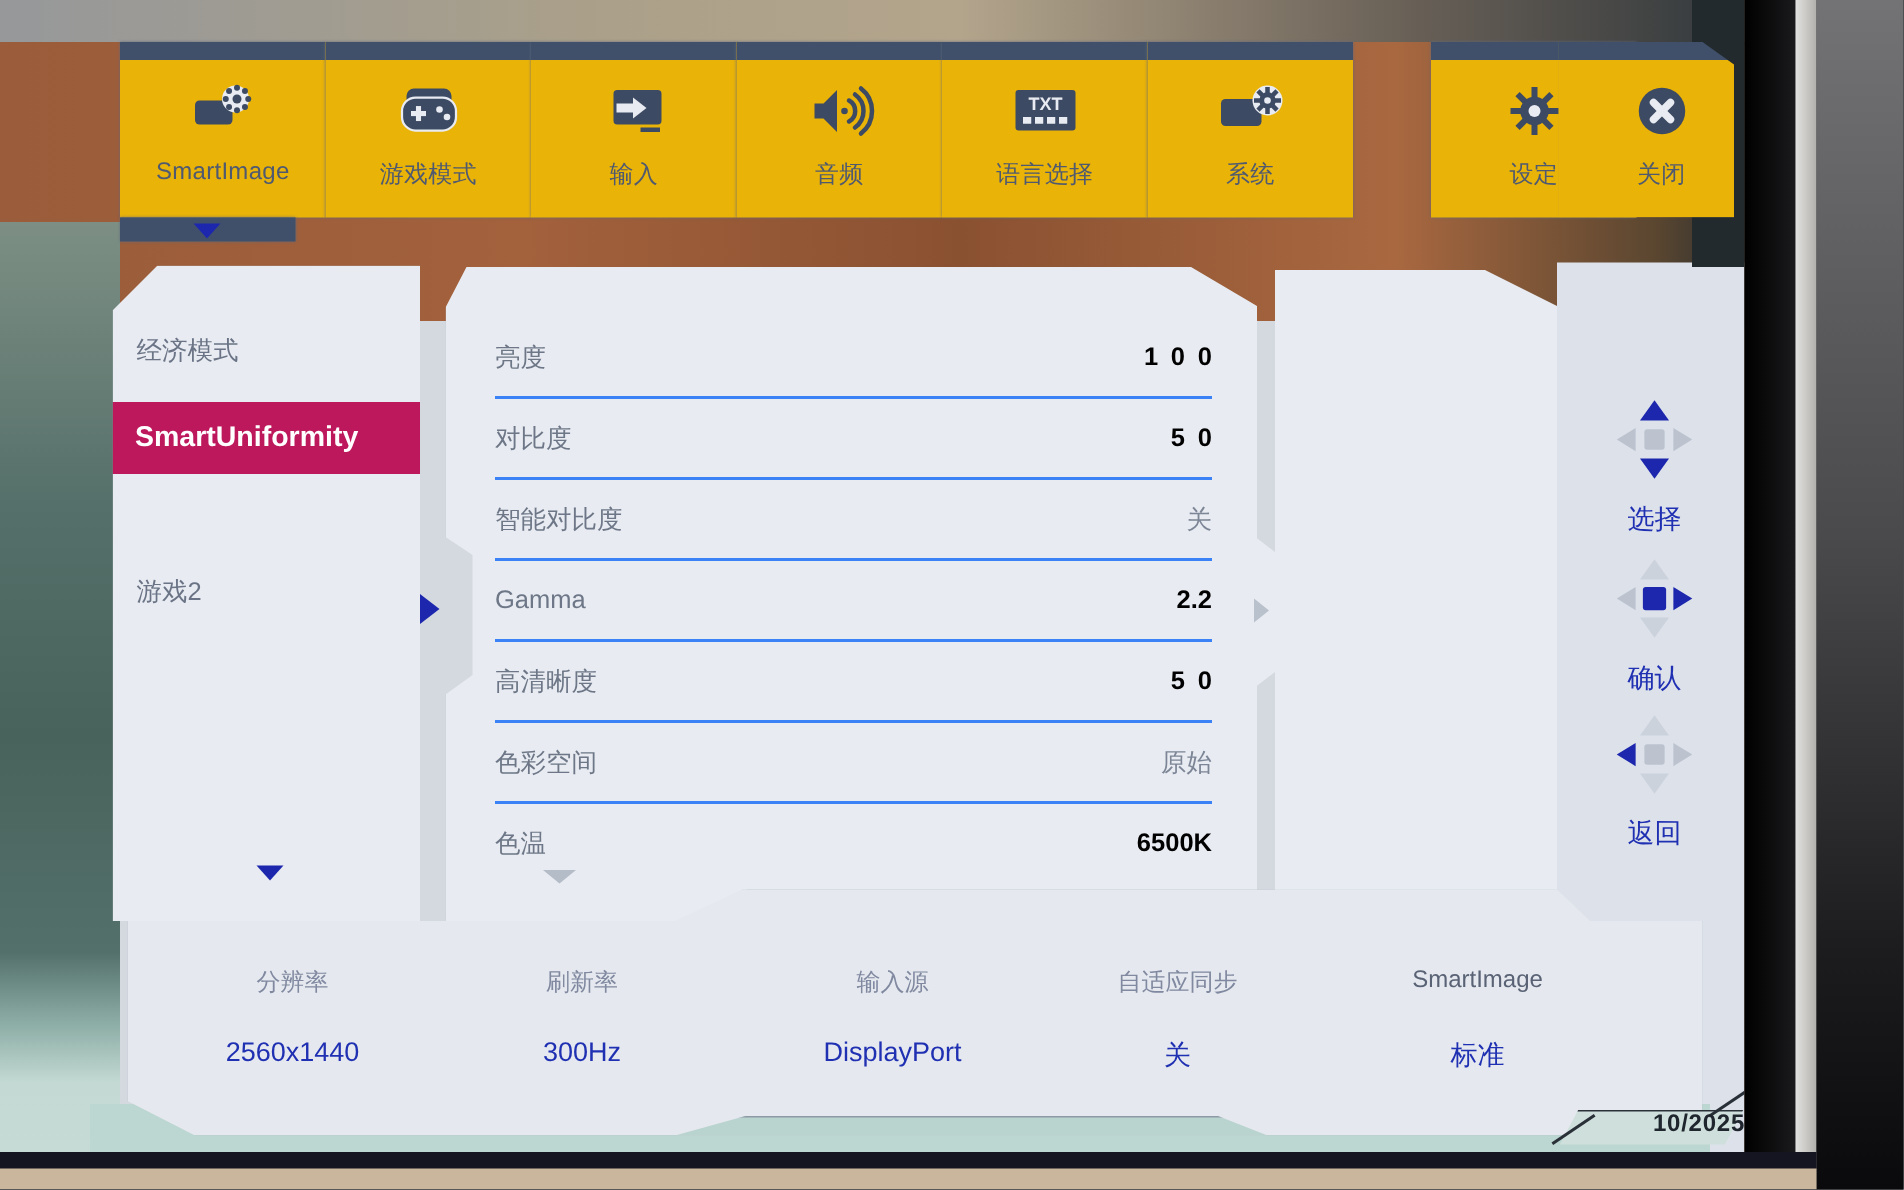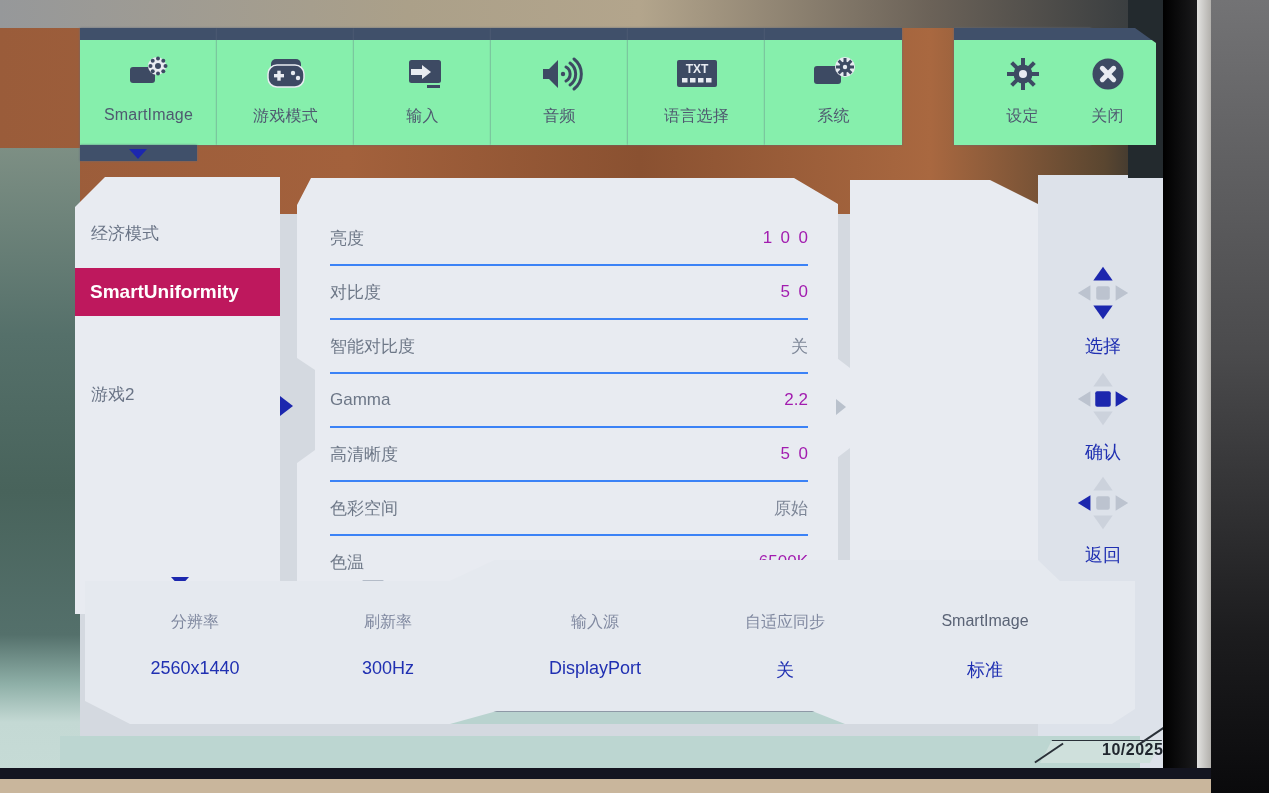--- a/index.html
+++ b/index.html
@@ -26,21 +26,21 @@
   .bezel-black{left:1163px;top:0;width:34px;height:780px;background:linear-gradient(90deg,#000,#1a1a1c);}
   .bezel-silver{left:1197px;top:0;width:14px;height:780px;background:linear-gradient(90deg,#e2e2e0,#b2b0ac);}
   .right-bg{left:1211px;top:0;width:58px;height:793px;background:linear-gradient(180deg,#737375 0%,#4a4a4c 45%,#1c1c1e 80%,#0a0a0c 100%);}
   .bottom-dark{left:0;top:768px;width:1211px;height:13px;background:#141520;}
   .bottom-beige{left:0;top:779px;width:1211px;height:14px;background:#c9b69c;}
 
   
   .panel{background:#e8ebf1;filter:drop-shadow(0 0 1px rgba(95,105,125,.9));}
 
   
-  .tab{position:absolute;top:28px;width:137px;height:117px;background:#86efac;
+  .tab{position:absolute;top:28px;width:137px;height:117px;background:#eab308;
        filter:drop-shadow(0 0 1px rgba(95,105,125,.9));}
   .tab-strip{position:absolute;left:0;top:0;width:100%;height:12px;background:#40506a;}
   .tab-icon{position:absolute;left:50%;top:26px;transform:translateX(-50%);}
   .tab-label{position:absolute;left:0;top:78px;width:100%;text-align:center;
        font-size:16px;color:#4f5a70;letter-spacing:.2px;}
   .tab-cut{clip-path:polygon(0 0,96px 0,117px 15px,117px 117px,0 117px);}
   .tab1-band{left:80px;top:145px;width:117px;height:16px;background:#40506a;
        filter:drop-shadow(0 0 1px rgba(95,105,125,.9));}
   .tri{width:0;height:0;}
   .tri-down-blue{border-left:9px solid transparent;border-right:9px solid transparent;border-top:10px solid #1c27ae;}
@@ -57,37 +57,37 @@
       font-weight:bold;font-size:19px;padding-left:15px;}
 
   
   #mainpanel{left:297px;top:178px;width:541px;height:437px;
       clip-path:polygon(14px 0,497px 0,541px 26px,541px 415px,201px 415px,158px 437px,0 437px,0 285px,18px 272px,18px 192px,0 180px,0 27px);}
   #rows{position:absolute;left:33px;top:34px;width:478px;}
   .row{height:52px;display:flex;align-items:center;justify-content:space-between;
       border-bottom:2px solid #3b82f6;}
   .row:last-child{border-bottom:none;}
   .row-label{font-size:17px;color:#6d7787;}
-  .row-value{font-size:17px;color:#a21caf;font-weight:normal;}
+  .row-value{font-size:17px;color:#000000;font-weight:bold;}
   .row-value.muted{color:#7d8697;font-weight:normal;}
   .row-value.spaced{letter-spacing:.5em;margin-right:-.5em;}
 
   
   #main-bump{left:829px;top:352px;width:37px;height:112px;background:#e8ebf1;
       clip-path:polygon(0 0,21px 16px,37px 26px,37px 86px,21px 96px,0 112px);}
 
   
   #rightpanel{left:850px;top:180px;width:188px;height:415px;
       clip-path:polygon(0 0,140px 0,188px 24px,188px 415px,0 415px);}
 
   
   .ctl-label{position:absolute;width:90px;text-align:center;font-size:18px;color:#2030b2;}
 
   
-  #statusbar{left:85px;top:560px;width:1050px;height:164px;
+  #statusbar{left:85px;top:593px;width:1050px;height:164px;
       clip-path:polygon(0 21px,365px 21px,410px 0,953px 0,975px 21px,1050px 21px,1050px 149px,1027px 164px,45px 164px,0 141px);
       background:#e5e9ef;}
   .st-col{position:absolute;width:190px;text-align:center;}
   .st-label{position:absolute;top:52px;width:100%;font-size:16px;color:#8089 9b;color:#8089a0;}
   .st-value{position:absolute;top:98px;width:100%;font-size:18px;font-weight:normal;color:#2030b2;}
   #status-teal{position:absolute;left:365px;top:151px;width:395px;height:13px;background:#b9d3cf;
       clip-path:polygon(47px 0,362px 0,395px 13px,0 13px);border-top:1px solid #8e99a6;box-sizing:border-box;}
 
   
   #watermark{left:1046px;top:740px;width:110px;height:22px;background:#cfe0dc;

